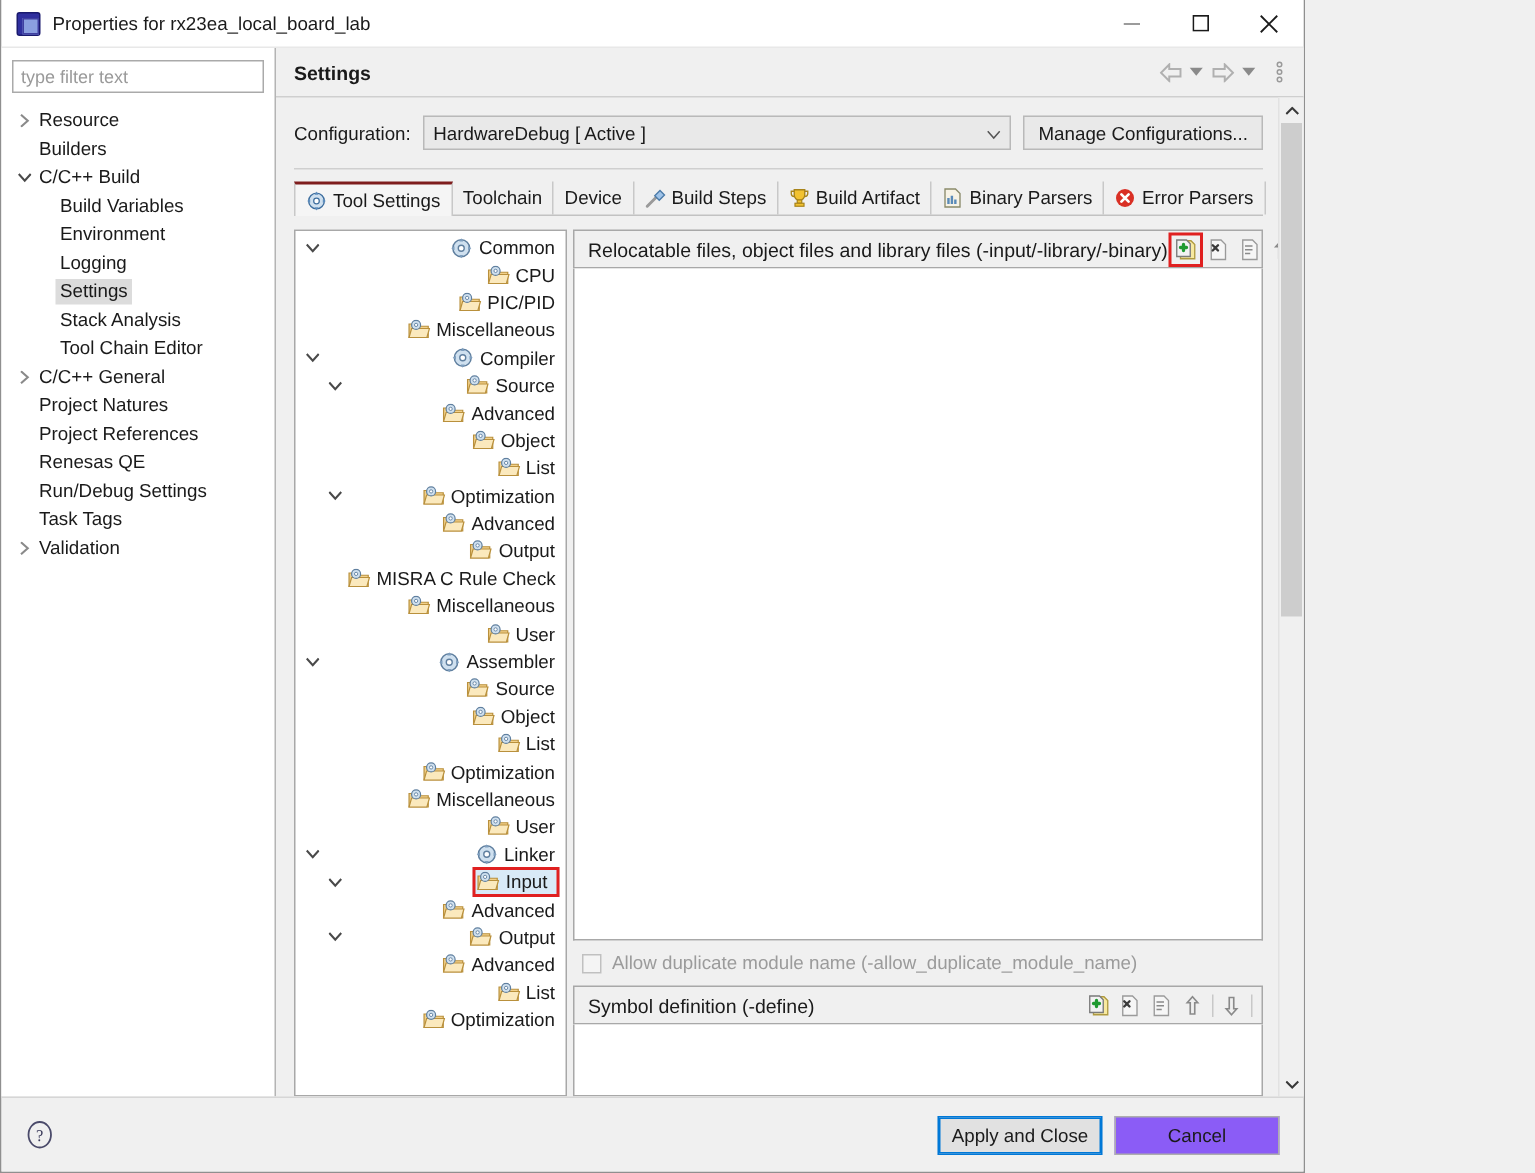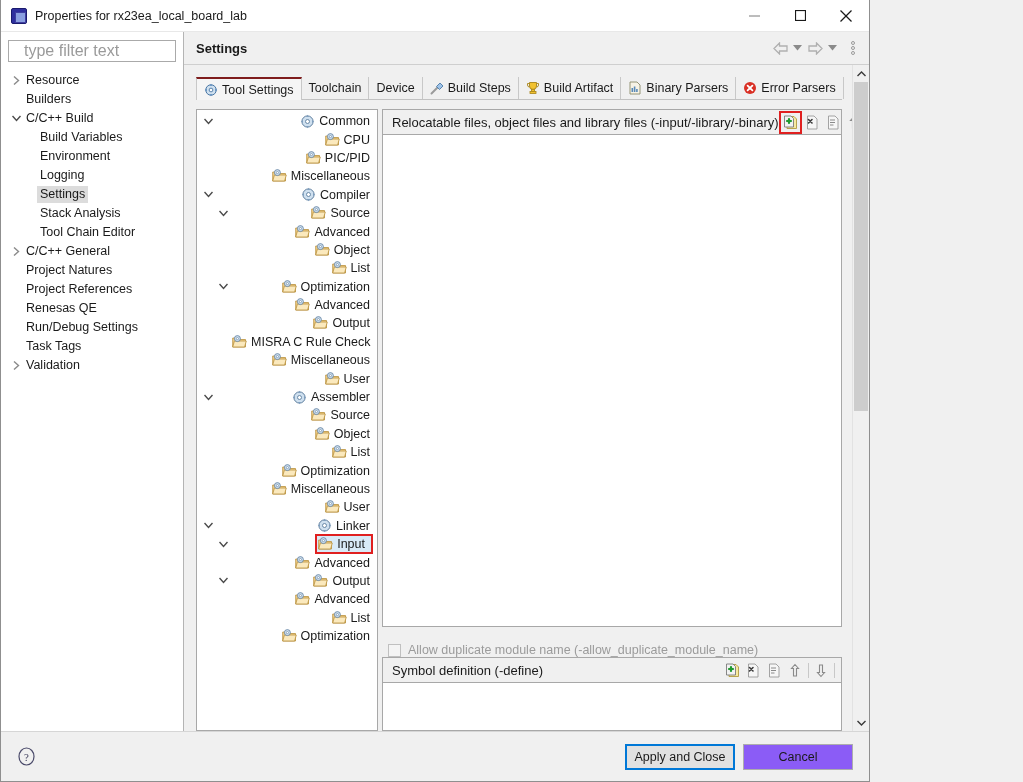--- a/index.html
+++ b/index.html
@@ -77,22 +77,22 @@
     display: flex; flex-direction: column;
     padding-top: 8px;
   }
   .filter-wrap { padding: 0 7px 7px 7px; }
   .filter-input {
     width: 100%;
     height: 22px;
     border: 1px solid #aaaaaa;
     background: #ffffff;
     font-family: "Liberation Sans", sans-serif;
-    font-size: 16px;
-    padding: 0 15px;
+    font-size: 12px;
+    padding: 0 5px;
     color: #1a1a1a;
   }
   .filter-input::placeholder { color: #9a9a9a; }
   .nav-tree { flex: 1 1 auto; overflow: hidden; padding-top: 2px; }
   .nav-item {
     display: flex; align-items: center;
     height: 19px;
     padding-left: 8px;
     white-space: nowrap;
     font-size: 12.5px;
@@ -305,21 +305,21 @@
   .fg-list {
     background: #ffffff;
     border: 1px solid #a8a8a8;
     border-top: none;
     min-height: 0;
   }
   .list-big { flex: 1 1 auto; }
   .list-small { height: 48px; flex: 0 0 48px; }
 
   .checkrow {
-    display: flex; align-items: flex-end; gap: 7px;
+    display: flex; align-items: center; gap: 7px;
     height: 30px; flex: 0 0 30px;
     padding-left: 6px;
   }
   .cbox {
     width: 13px; height: 13px;
     border: 1px solid #c0c0c0;
     background: #f4f4f4;
     flex: 0 0 13px;
     cursor: default;
   }
@@ -504,20 +504,34 @@
               <i></i>
               <i></i>
               <i></i>
             </div>
         </div>
       </div>
 
       <div class="scroll-region">
         <div class="scroll-content">
 
+          <div class="config-box">
+            <div class="config-row">
+              <div class="config-label">Configuration:</div>
+              <div class="config-select">
+                <span class="config-value">HardwareDebug  [ Active ]</span>
+                <span class="sel-caret">
+                  <svg width="9" height="6" viewBox="0 0 9 6">
+                      <path d="M0.5 0.5 L4.5 5 L8.5 0.5" fill="none" stroke="#555" stroke-width="1"></path>
+                    </svg>
+                </span>
+              </div>
+              <button class="manage-btn">Manage Configurations...</button>
+            </div>
+          </div>
 
           <div class="tabstrip" id="tabstrip">
               <div class="tab active">
                 <span class="tab-ico">
                   <svg width="14" height="14" viewBox="0 0 15 15">
                     <circle cx="7.5" cy="7.5" r="5.6" fill="#cfe0ef" stroke="#3f6f9f" stroke-width="1"></circle>
                     <circle cx="7.5" cy="7.5" r="2" fill="#fff" stroke="#3f6f9f" stroke-width="0.9"></circle>
                     <path d="M7.5 0.8 L8.8 3 L6.2 3 Z M7.5 14.2 L6.2 12 L8.8 12 Z M0.8 7.5 L3 6.2 L3 8.8 Z M14.2 7.5 L12 8.8 L12 6.2 Z" fill="#5f8fbf"></path>
                   </svg>
                 </span>

